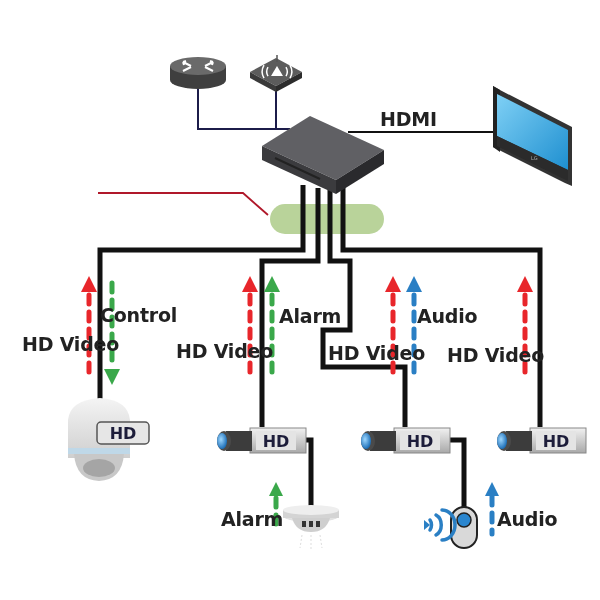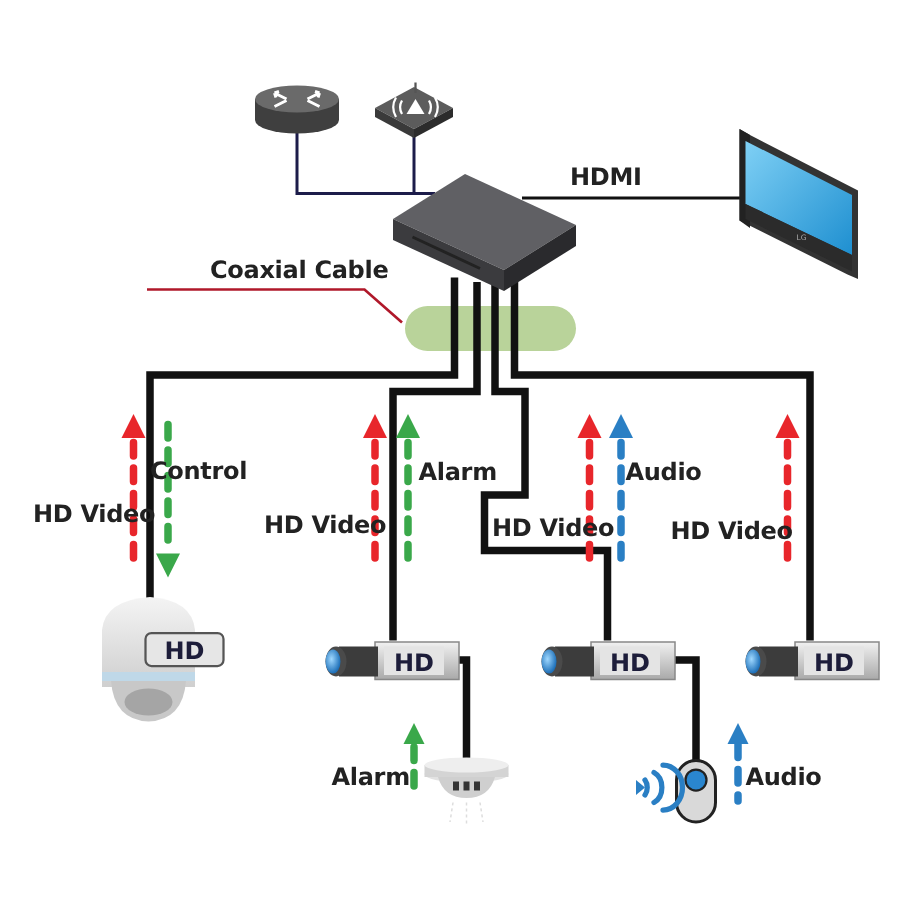--- a/index.html
+++ b/index.html
@@ -1,18 +1,18 @@
 <!DOCTYPE html>
 <html><head>
 <meta charset="utf-8">
 <style>
   html,body{margin:0;padding:0;background:#ffffff;}
   #stage{position:relative;width:600px;height:600px;overflow:hidden;background:#fff;font-family:"Liberation Sans",sans-serif;}
   svg{position:absolute;left:0;top:0;}
-  .lbl{position:absolute;font-family:"DejaVu Sans",sans-serif;font-size:16px;font-weight:bold;color:#222;white-space:nowrap;letter-spacing:-0.2px;}
+  .lbl{position:absolute;font-family:"DejaVu Sans",sans-serif;font-size:19px;font-weight:bold;color:#222;white-space:nowrap;letter-spacing:-0.2px;}
 </style>
 </head>
 <body>
 
 <div id="stage">
 <svg width="600" height="600" viewBox="0 0 600 600">
   <defs>
     <linearGradient id="screenGrad" x1="0" y1="0" x2="1" y2="1">
       <stop offset="0" stop-color="#7fd0f5"></stop>
       <stop offset="1" stop-color="#1e8fd0"></stop>
@@ -170,21 +170,20 @@
   </g>
   <g fill="none" stroke="#2a7fc4" stroke-width="3.5" stroke-linecap="round">
     <path d="M430,520 a5,7 0 0 1 0,10"></path>
     <path d="M436,515 a9,11 0 0 1 0,20"></path>
     <path d="M442,510 a13,15 0 0 1 0,30"></path>
   </g>
   <polygon points="424,520 430,525 424,530" fill="#2a7fc4"></polygon>
 </svg>
 
 <div class="lbl" style="left:380px;top:108px;">HDMI</div>
-<div class="lbl" style="left:140px;top:170px;">Coaxial Cable</div>
 <div class="lbl" style="left:100px;top:304px;">Control</div>
 <div class="lbl" style="left:22px;top:333px;">HD Video</div>
 <div class="lbl" style="left:279px;top:305px;">Alarm</div>
 <div class="lbl" style="left:176px;top:340px;">HD Video</div>
 <div class="lbl" style="left:417px;top:305px;">Audio</div>
 <div class="lbl" style="left:328px;top:342px;">HD Video</div>
 <div class="lbl" style="left:447px;top:344px;">HD Video</div>
 <div class="lbl" style="left:221px;top:508px;">Alarm</div>
 <div class="lbl" style="left:497px;top:508px;">Audio</div>
 </div>

